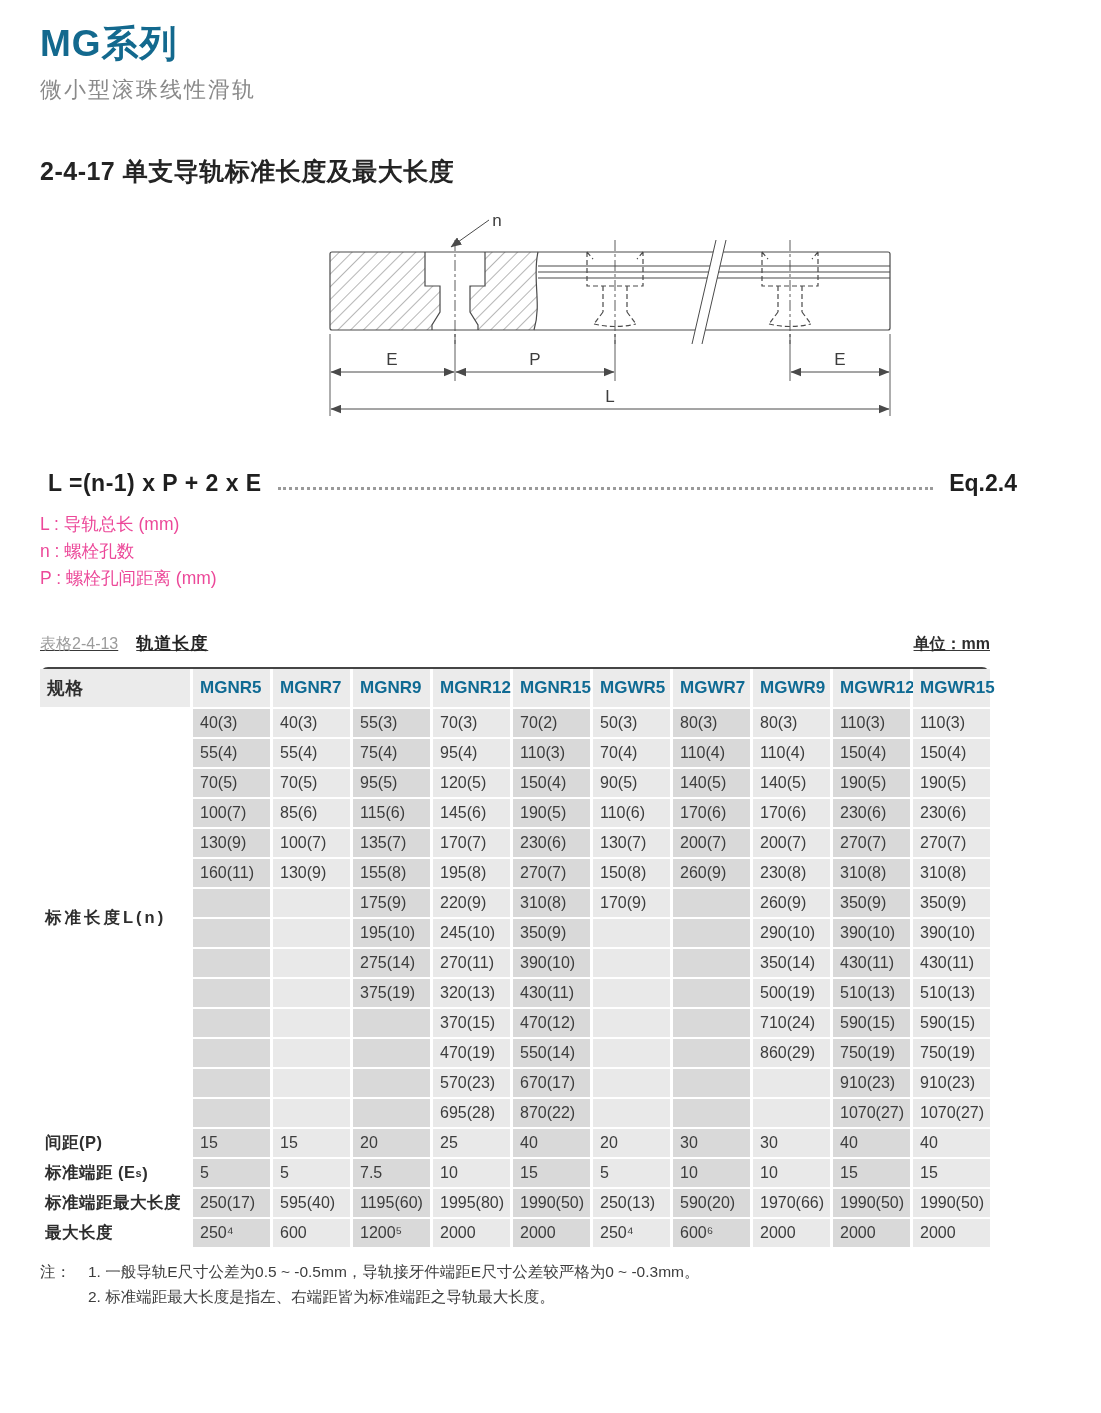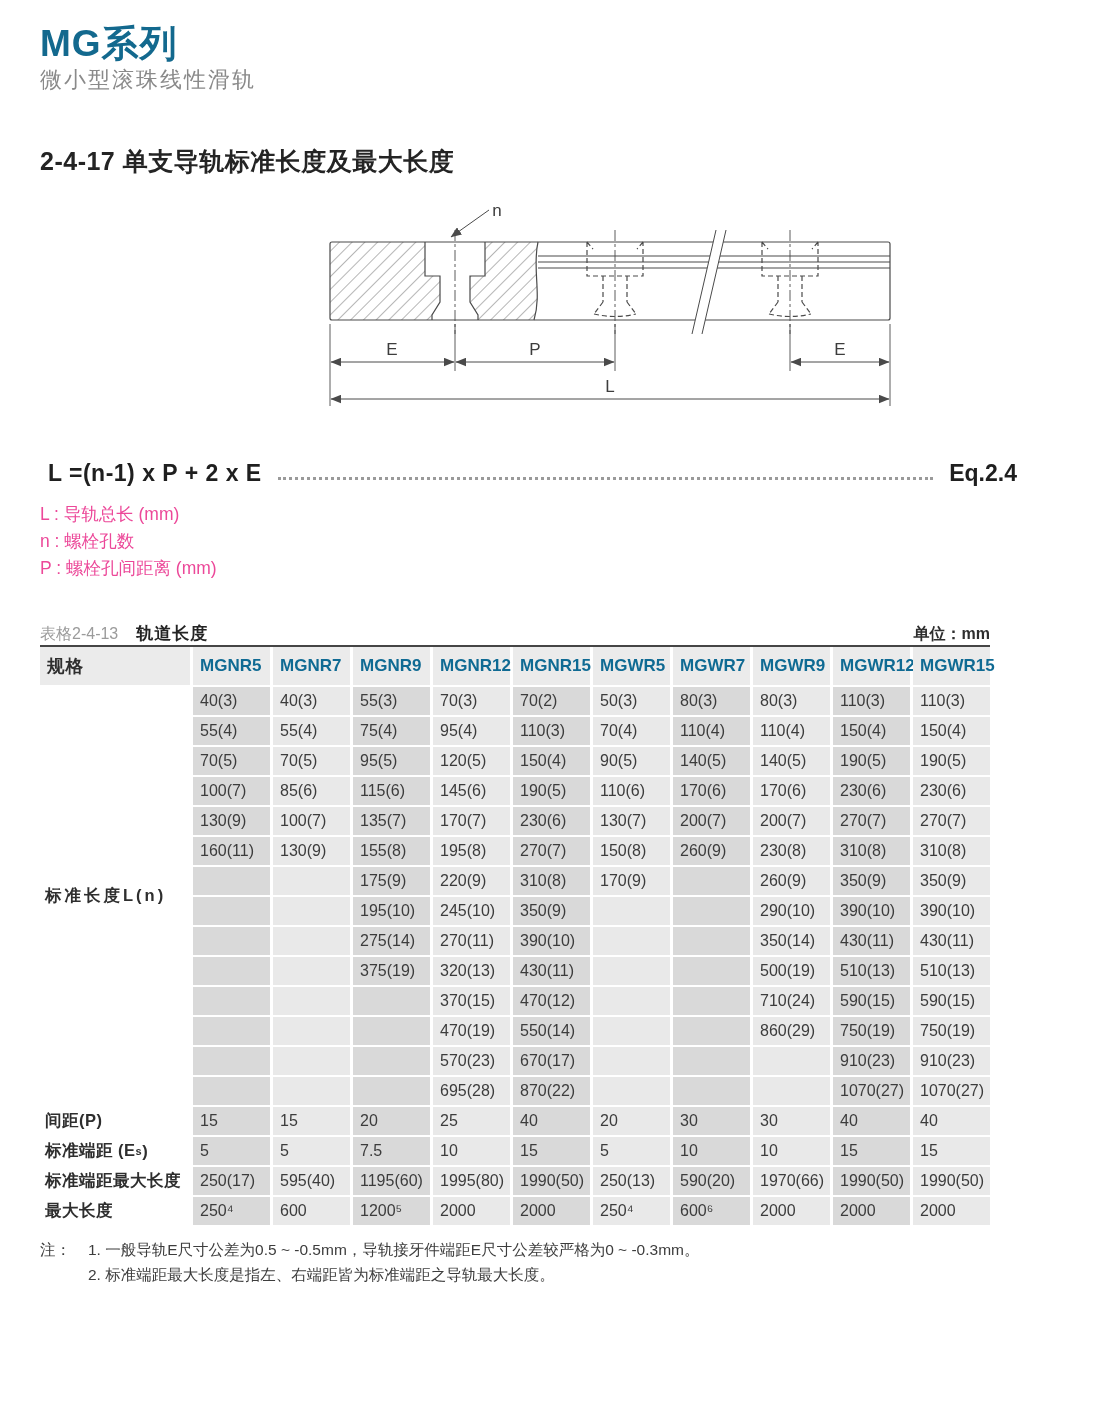--- a/index.html
+++ b/index.html
@@ -2,42 +2,42 @@
 <html><head>
 <meta charset="utf-8">
 <style>
   html,body{margin:0;padding:0;background:#ffffff;}
   .page{
     width:1057px;height:1413px;box-sizing:border-box;
     padding:24px 40px 0 40px;position:relative;overflow:hidden;
     font-family:"Liberation Sans","DejaVu Sans",sans-serif;color:#383838;background:#fff;
   }
   .series-title{font-size:37px;font-weight:bold;color:#13698e;letter-spacing:1px;line-height:1.1;}
-  .series-subtitle{font-size:22px;color:#8a8a8a;letter-spacing:2px;}
+  .series-subtitle{font-size:22px;color:#8a8a8a;margin-top:10px;letter-spacing:2px;}
   .section-heading{font-size:25px;font-weight:bold;color:#242424;margin-top:50px;letter-spacing:0.5px;}
   .intro{margin-top:14px;font-size:18.5px;line-height:1.5;color:#3a3a3a;}
   .intro sub{font-size:12px;}
 
   .diagram-wrap{margin-top:16px;margin-left:245px;width:640px;}
 
   .formula-row{display:flex;align-items:flex-end;margin-top:30px;}
   .formula-expr{font-size:23px;font-weight:bold;color:#1f1f1f;letter-spacing:0.5px;white-space:nowrap;margin-left:8px;}
   .formula-leader{flex:1;border-bottom:3px dotted #9a9a9a;margin:0 16px 7px 16px;height:0;}
   .formula-eq{font-size:23px;font-weight:bold;color:#1f1f1f;white-space:nowrap;}
   .legend{margin-top:14px;font-size:17.5px;line-height:1.55;color:#ec4899;}
 
-  .caption-row{width:950px;display:flex;align-items:baseline;margin-top:40px;}
+  .caption-row{width:950px;display:flex;align-items:baseline;margin-top:40px;text-decoration:underline;}
   .cap-label{color:#9b9b9b;font-size:16px;}
   .cap-title{font-weight:bold;font-size:17px;color:#242424;margin-left:18px;letter-spacing:1px;}
   .cap-spacer{flex:1;}
   .unit{font-size:16px;font-weight:bold;color:#2e2e2e;}
 
   .table-head{
     width:950px;display:grid;grid-template-columns:150px repeat(10,77px);
-    column-gap:3px;border-top:2px solid #454545;margin-top:0;margin-bottom:2px;
+    column-gap:3px;border-top:2px solid #454545;margin-top:12px;margin-bottom:2px;border-radius:8px;
   }
   .hcell{height:38px;background:#ebebeb;display:flex;align-items:center;
     padding-left:7px;box-sizing:border-box;color:#0f6a93;font-weight:bold;font-size:17px;}
   .hcell.spec{color:#2e2e2e;font-size:17.5px;letter-spacing:1px;}
 
   .table-body{
     width:950px;display:grid;grid-template-columns:150px repeat(10,77px);
     gap:2px 3px;grid-auto-rows:28px;
   }
   .cell{display:flex;align-items:center;padding-left:7px;box-sizing:border-box;

